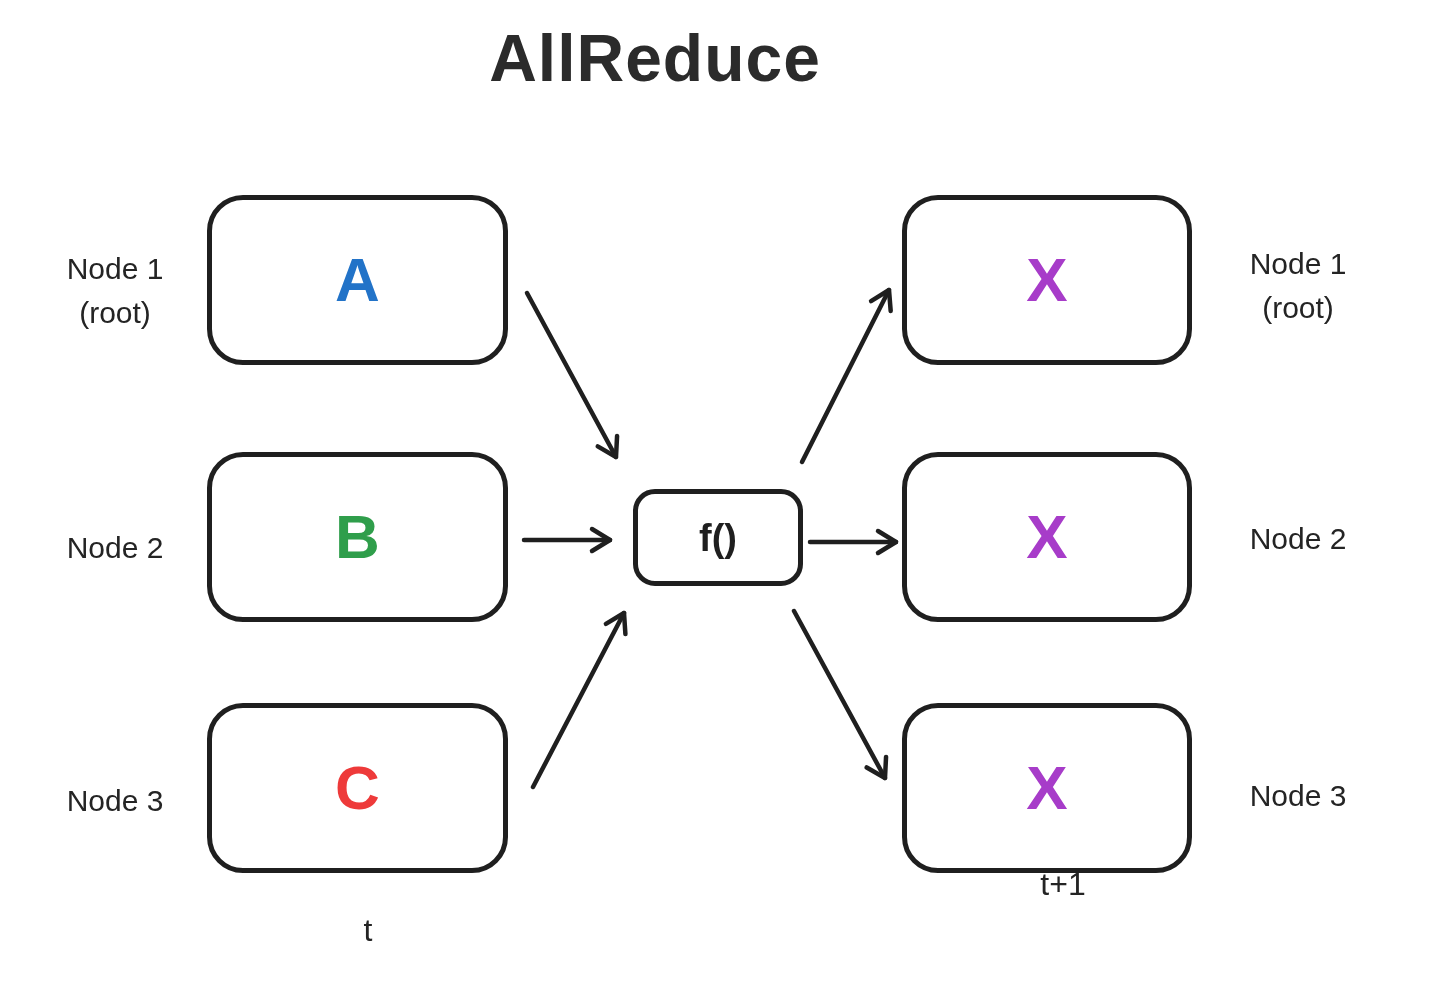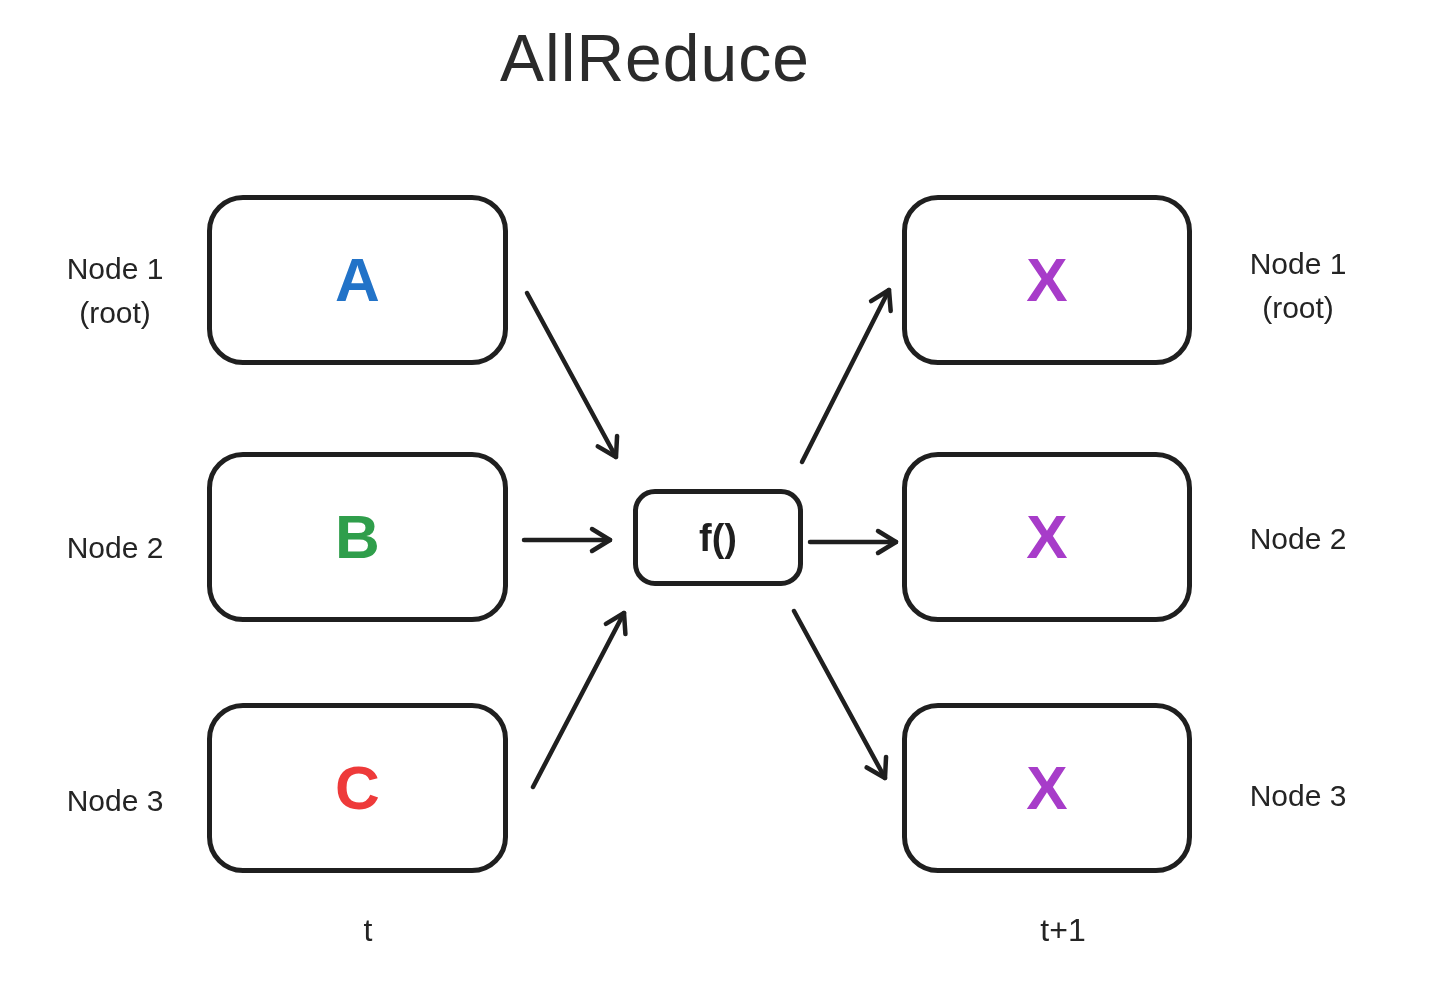--- a/index.html
+++ b/index.html
@@ -16,21 +16,21 @@
     overflow: hidden;
   }
   .title {
     position: absolute;
     left: 0;
     top: 22px;
     width: 1310px;
     text-align: center;
     font-size: 66px;
     line-height: 72px;
-    font-weight: 400;
+    font-weight: 700;
     color: #2b2b2b;
     letter-spacing: 1px;
   }
   .box {
     position: absolute;
     box-sizing: border-box;
     height: 170px;
     border: 5px solid #1f1f1f;
     border-radius: 36px;
     background: #ffffff;
@@ -144,21 +144,21 @@
     <div>(root)</div>
   </div>
   <div class="side-label" style="left:1203px; top:506px;">
     <div>Node 2</div>
   </div>
   <div class="side-label" style="left:1203px; top:763px;">
     <div>Node 3</div>
   </div>
 
   <div class="time-label" style="left:313px; top:908px;">t</div>
-  <div class="time-label" style="left:1008px; top:908px;text-align:center;">t+1</div>
+  <div class="time-label" style="left:1008px; top:862px;text-align:center;">t+1</div>
 
   <svg id="arrows" width="1440" height="996" viewBox="0 0 1440 996">
     <defs>
       <marker id="arrowhead" viewBox="0 0 30 30" markerWidth="30" markerHeight="30" refX="23" refY="15" orient="auto" markerUnits="userSpaceOnUse">
         <path d="M5,4 L23,15 L5,26" fill="none" stroke="#1f1f1f" stroke-width="4.5" stroke-linecap="round" stroke-linejoin="round"></path>
       </marker>
     </defs>
     <line x1="527" y1="293" x2="616" y2="457" marker-end="url(#arrowhead)"></line>
     <line x1="524" y1="540" x2="610" y2="540" marker-end="url(#arrowhead)"></line>
     <line x1="533" y1="787" x2="624" y2="613" marker-end="url(#arrowhead)"></line>

